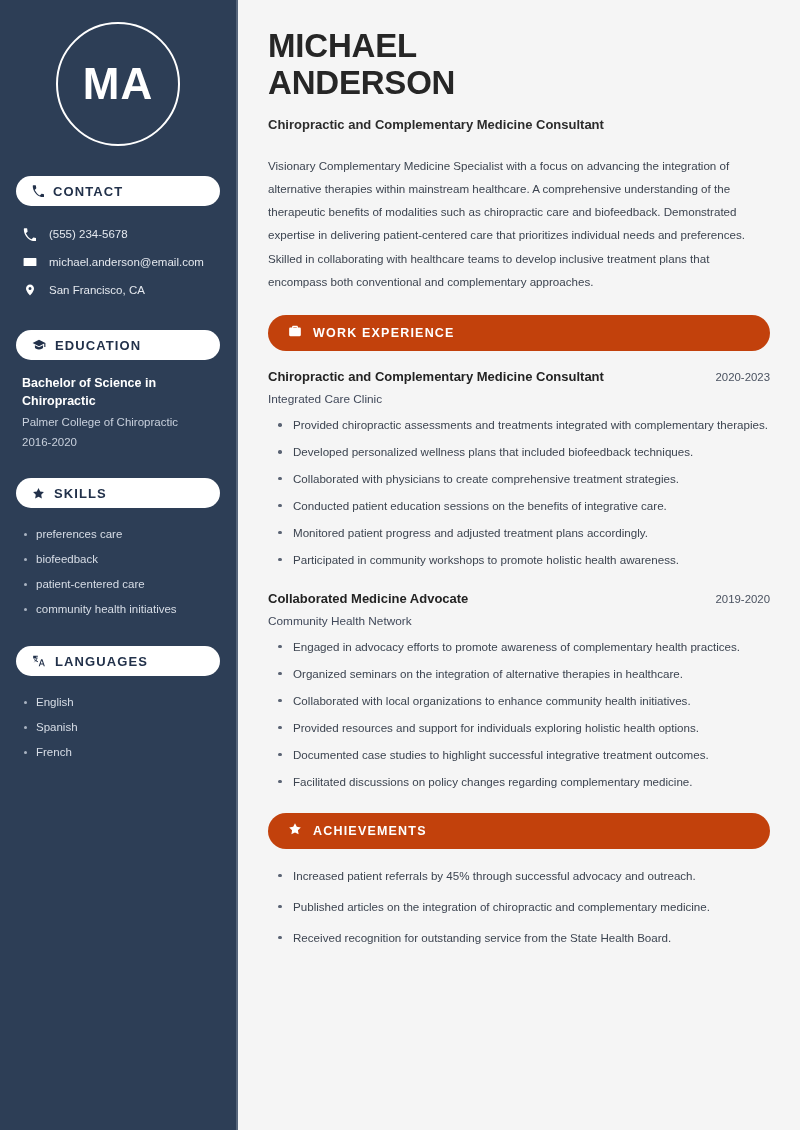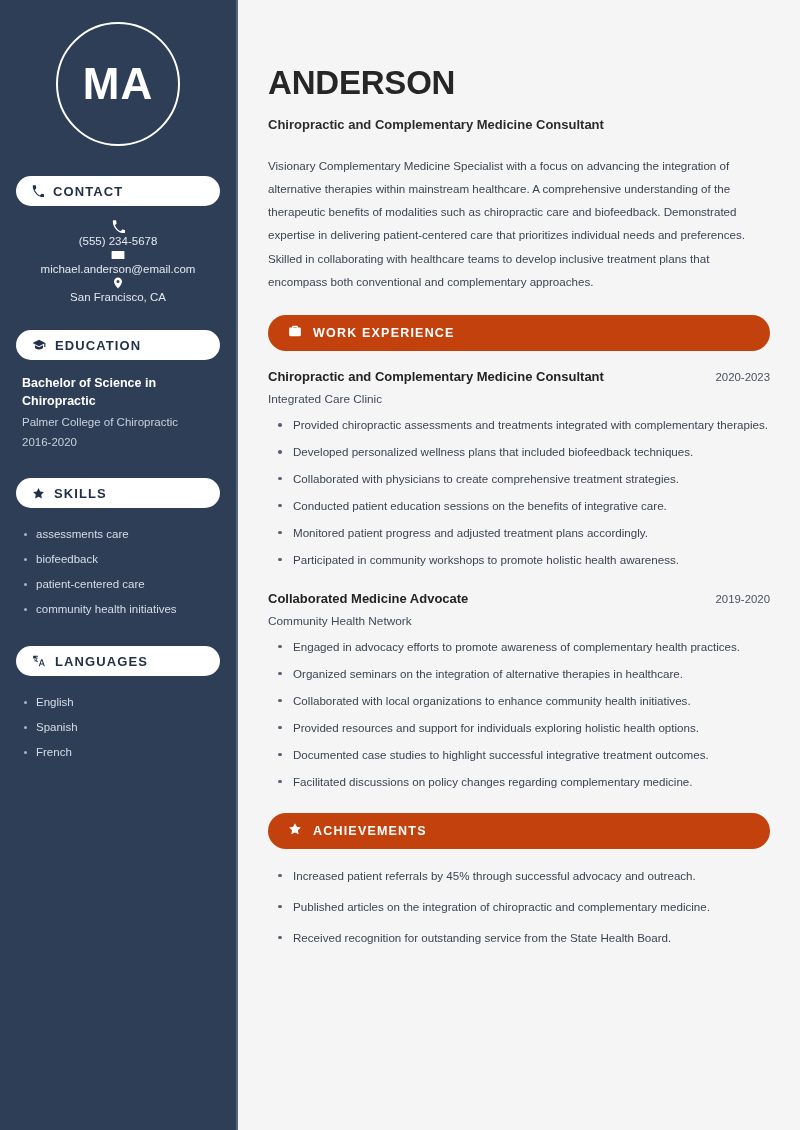--- a/index.html
+++ b/index.html
@@ -47,26 +47,25 @@
     gap: 9px;
     padding: 0 16px;
     margin-bottom: 14px;
   }
   .pill .pill-label {
     font-size: 13px; font-weight: 700; letter-spacing: 1.1px;
   }
   .pill svg { display: block; }
   .contact-list { margin-bottom: 26px; }
   .contact-row {
-    display: flex; align-items: center; gap: 0;
+    display: flex; align-items: center; gap: 12px;
     padding: 0 6px;
     height: 28px;
     font-size: 11.5px;
     color: #e4e8ee;
-    flex-direction: column;
   }
   .contact-row .ico { width: 15px; display: flex; justify-content: center; flex: 0 0 15px; }
   .edu-block { padding: 0 6px; margin-bottom: 26px; }
   .edu-degree {
     font-size: 12.5px; font-weight: 700; color: #ffffff;
     line-height: 1.45; margin-bottom: 3px; max-width: 170px;
   }
   .edu-school { font-size: 11.5px; color: #c8d0dc; line-height: 1.7; }
   .edu-years  { font-size: 11.5px; color: #c8d0dc; line-height: 1.7; }
   .side-list { list-style: none; padding: 0 6px; margin-bottom: 24px; }
@@ -210,21 +209,21 @@
     <div class="pill">
       <span>
         <svg width="13" height="13" viewBox="0 0 24 24" fill="#22314a">
           <path d="M12 2l3.1 6.3 6.9 1-5 4.9 1.2 6.9L12 17.8 5.8 21.1 7 14.2l-5-4.9 6.9-1L12 2z"></path>
         </svg>
       </span>
       <span class="pill-label">SKILLS</span>
     </div>
 
     <ul class="side-list">
-      <li>assessments care</li>
+      <li>preferences care</li>
       <li>biofeedback</li>
       <li>patient-centered care</li>
       <li>community health initiatives</li>
     </ul>
 
     <div class="pill">
       <span>
         <svg width="14" height="14" viewBox="0 0 24 24" fill="#22314a">
           <path d="M2 3h8v1.6H6.9v1.5h2.8c-.3 2-1 3.6-2 4.9.8.7 1.7 1.2 2.6 1.6l-.7 1.5c-1.1-.5-2.1-1.1-3-2-.9.9-2 1.6-3.2 2.1L2.7 14c1-.4 1.9-1 2.7-1.7-.7-.9-1.3-2-1.6-3.2l1.5-.4c.3.9.7 1.7 1.2 2.4.7-.9 1.2-2 1.4-3.4H2V3z"></path>
           <path d="M15.6 9h2.3l4.1 12h-1.9l-1-3h-4.7l-1 3h-1.9l4.1-12zm1.1 2.3L15 16.4h3.5l-1.8-5.1z"></path>
@@ -237,21 +236,21 @@
       <li>English</li>
       <li>Spanish</li>
       <li>French</li>
     </ul>
 
   </aside>
 
   <main class="main">
 
     <h1 class="name">
-      <br>
+      <span>MICHAEL</span><br>
       <span>ANDERSON</span>
     </h1>
 
     <div class="headline">Chiropractic and Complementary Medicine Consultant</div>
 
     <p class="summary">Visionary Complementary Medicine Specialist with a focus on advancing the integration of alternative therapies within mainstream healthcare. A comprehensive understanding of the therapeutic benefits of modalities such as chiropractic care and biofeedback. Demonstrated expertise in delivering patient-centered care that prioritizes individual needs and preferences. Skilled in collaborating with healthcare teams to develop inclusive treatment plans that encompass both conventional and complementary approaches.</p>
 
     <div class="bar">
       <span>
         <svg width="14" height="14" viewBox="0 0 24 24" fill="#ffffff">

